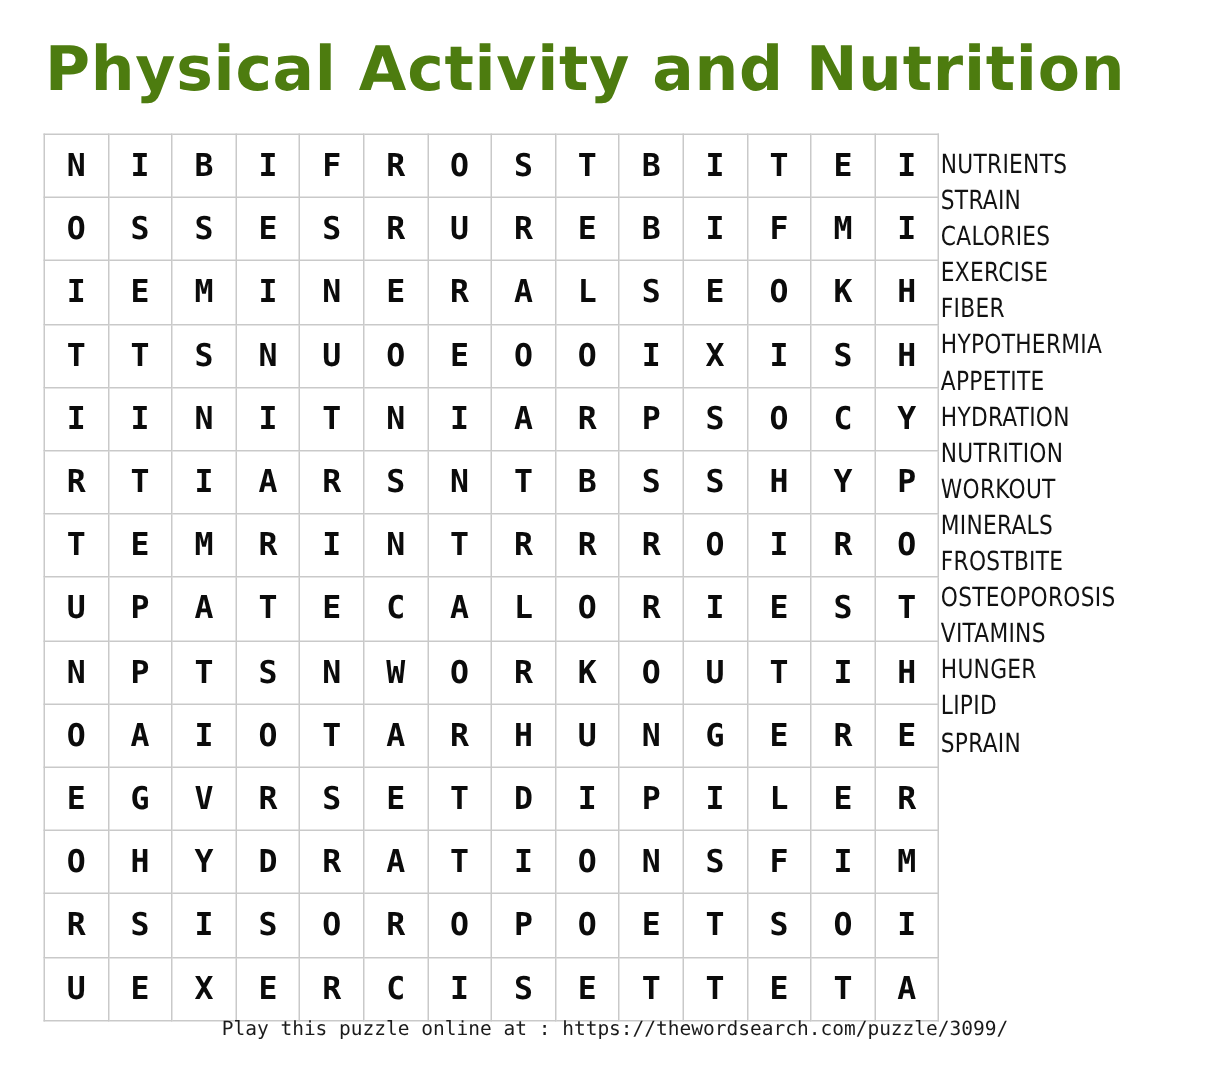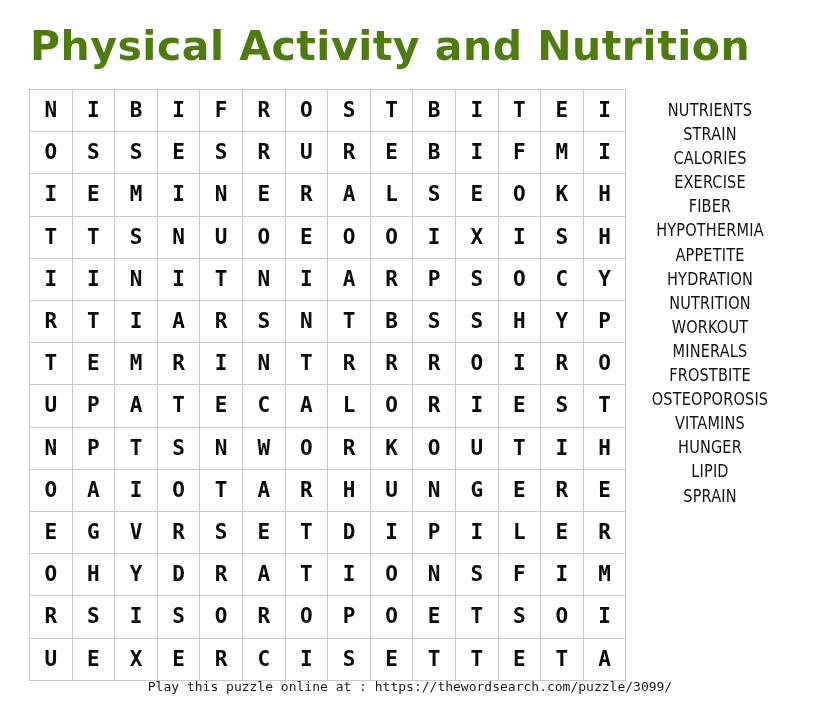--- a/index.html
+++ b/index.html
@@ -58,21 +58,21 @@
     color: #0b0b0b;
     padding: 0;
     background: #ffffff;
   }
 
   #word-list {
     position: absolute;
     left: 620px;
     top: 9px;
     width: 180px;
-    text-align: center;
+    text-align: left;
   }
   #word-list .word-item {
     font-family: "DejaVu Sans Condensed", "Liberation Sans Narrow", "Liberation Sans", sans-serif;
     font-size: 17.5px;
     line-height: 24.1px;
     color: #121212;
     letter-spacing: 0.2px;
     white-space: nowrap;
     transform: scaleX(0.92);
   }

